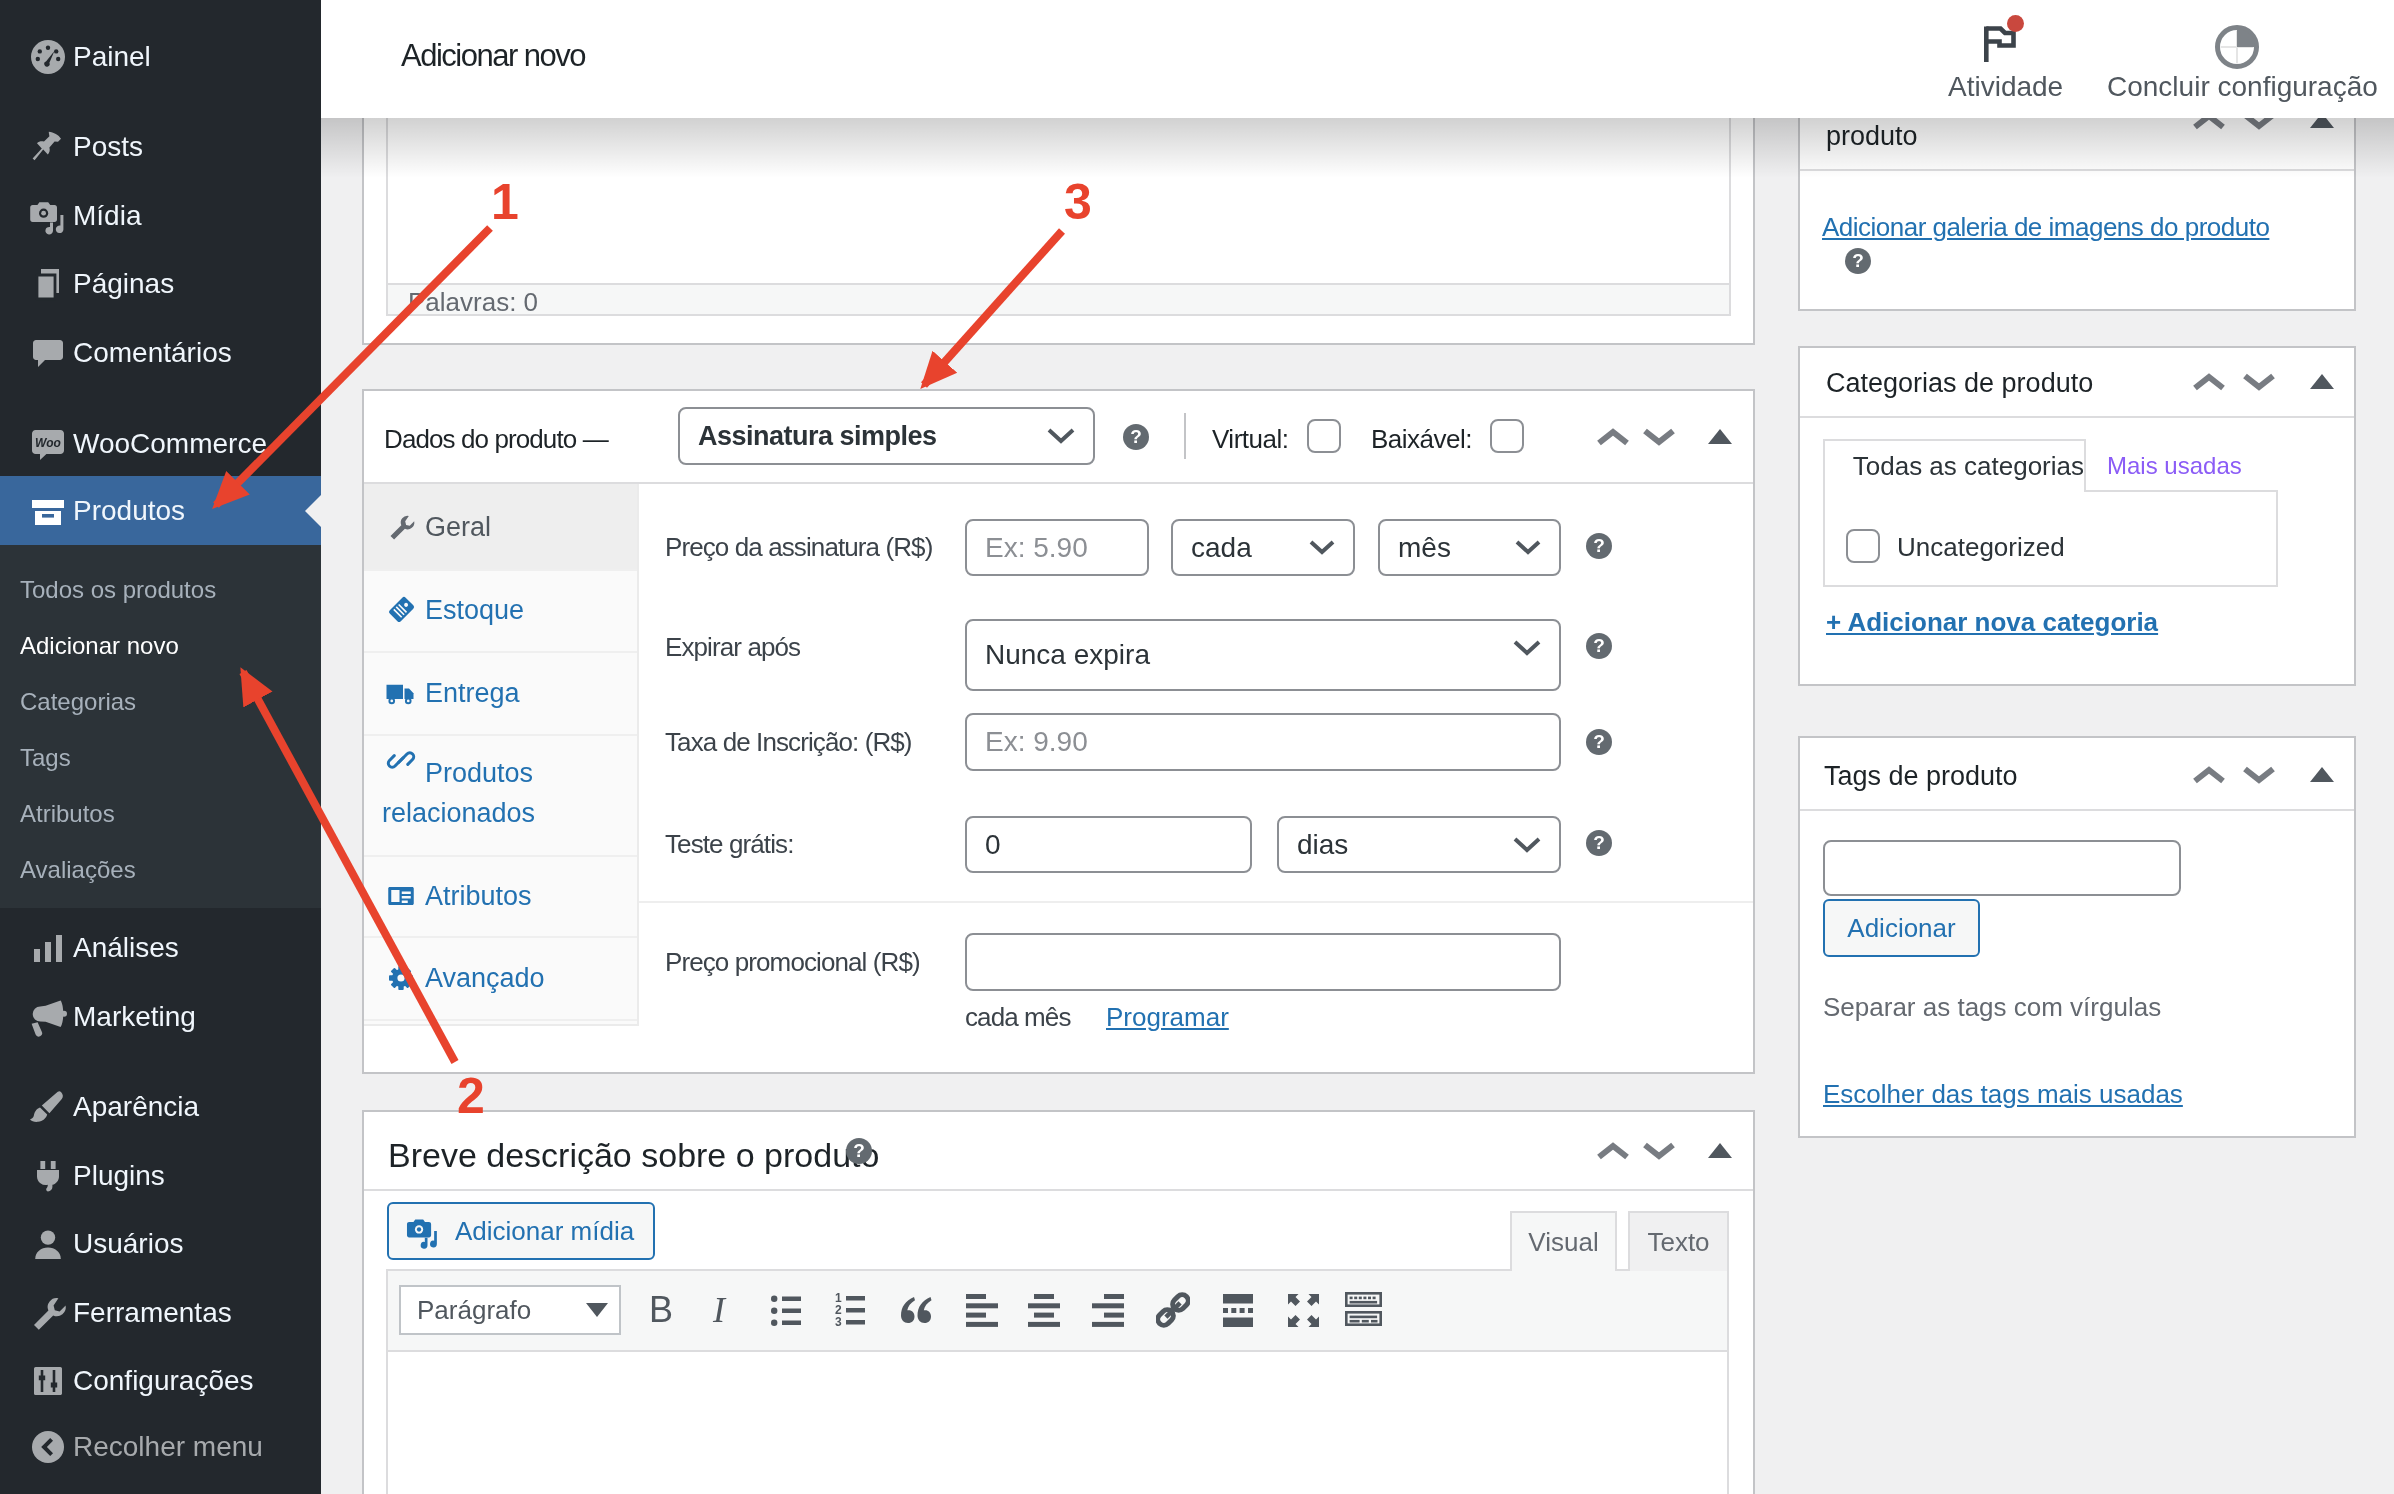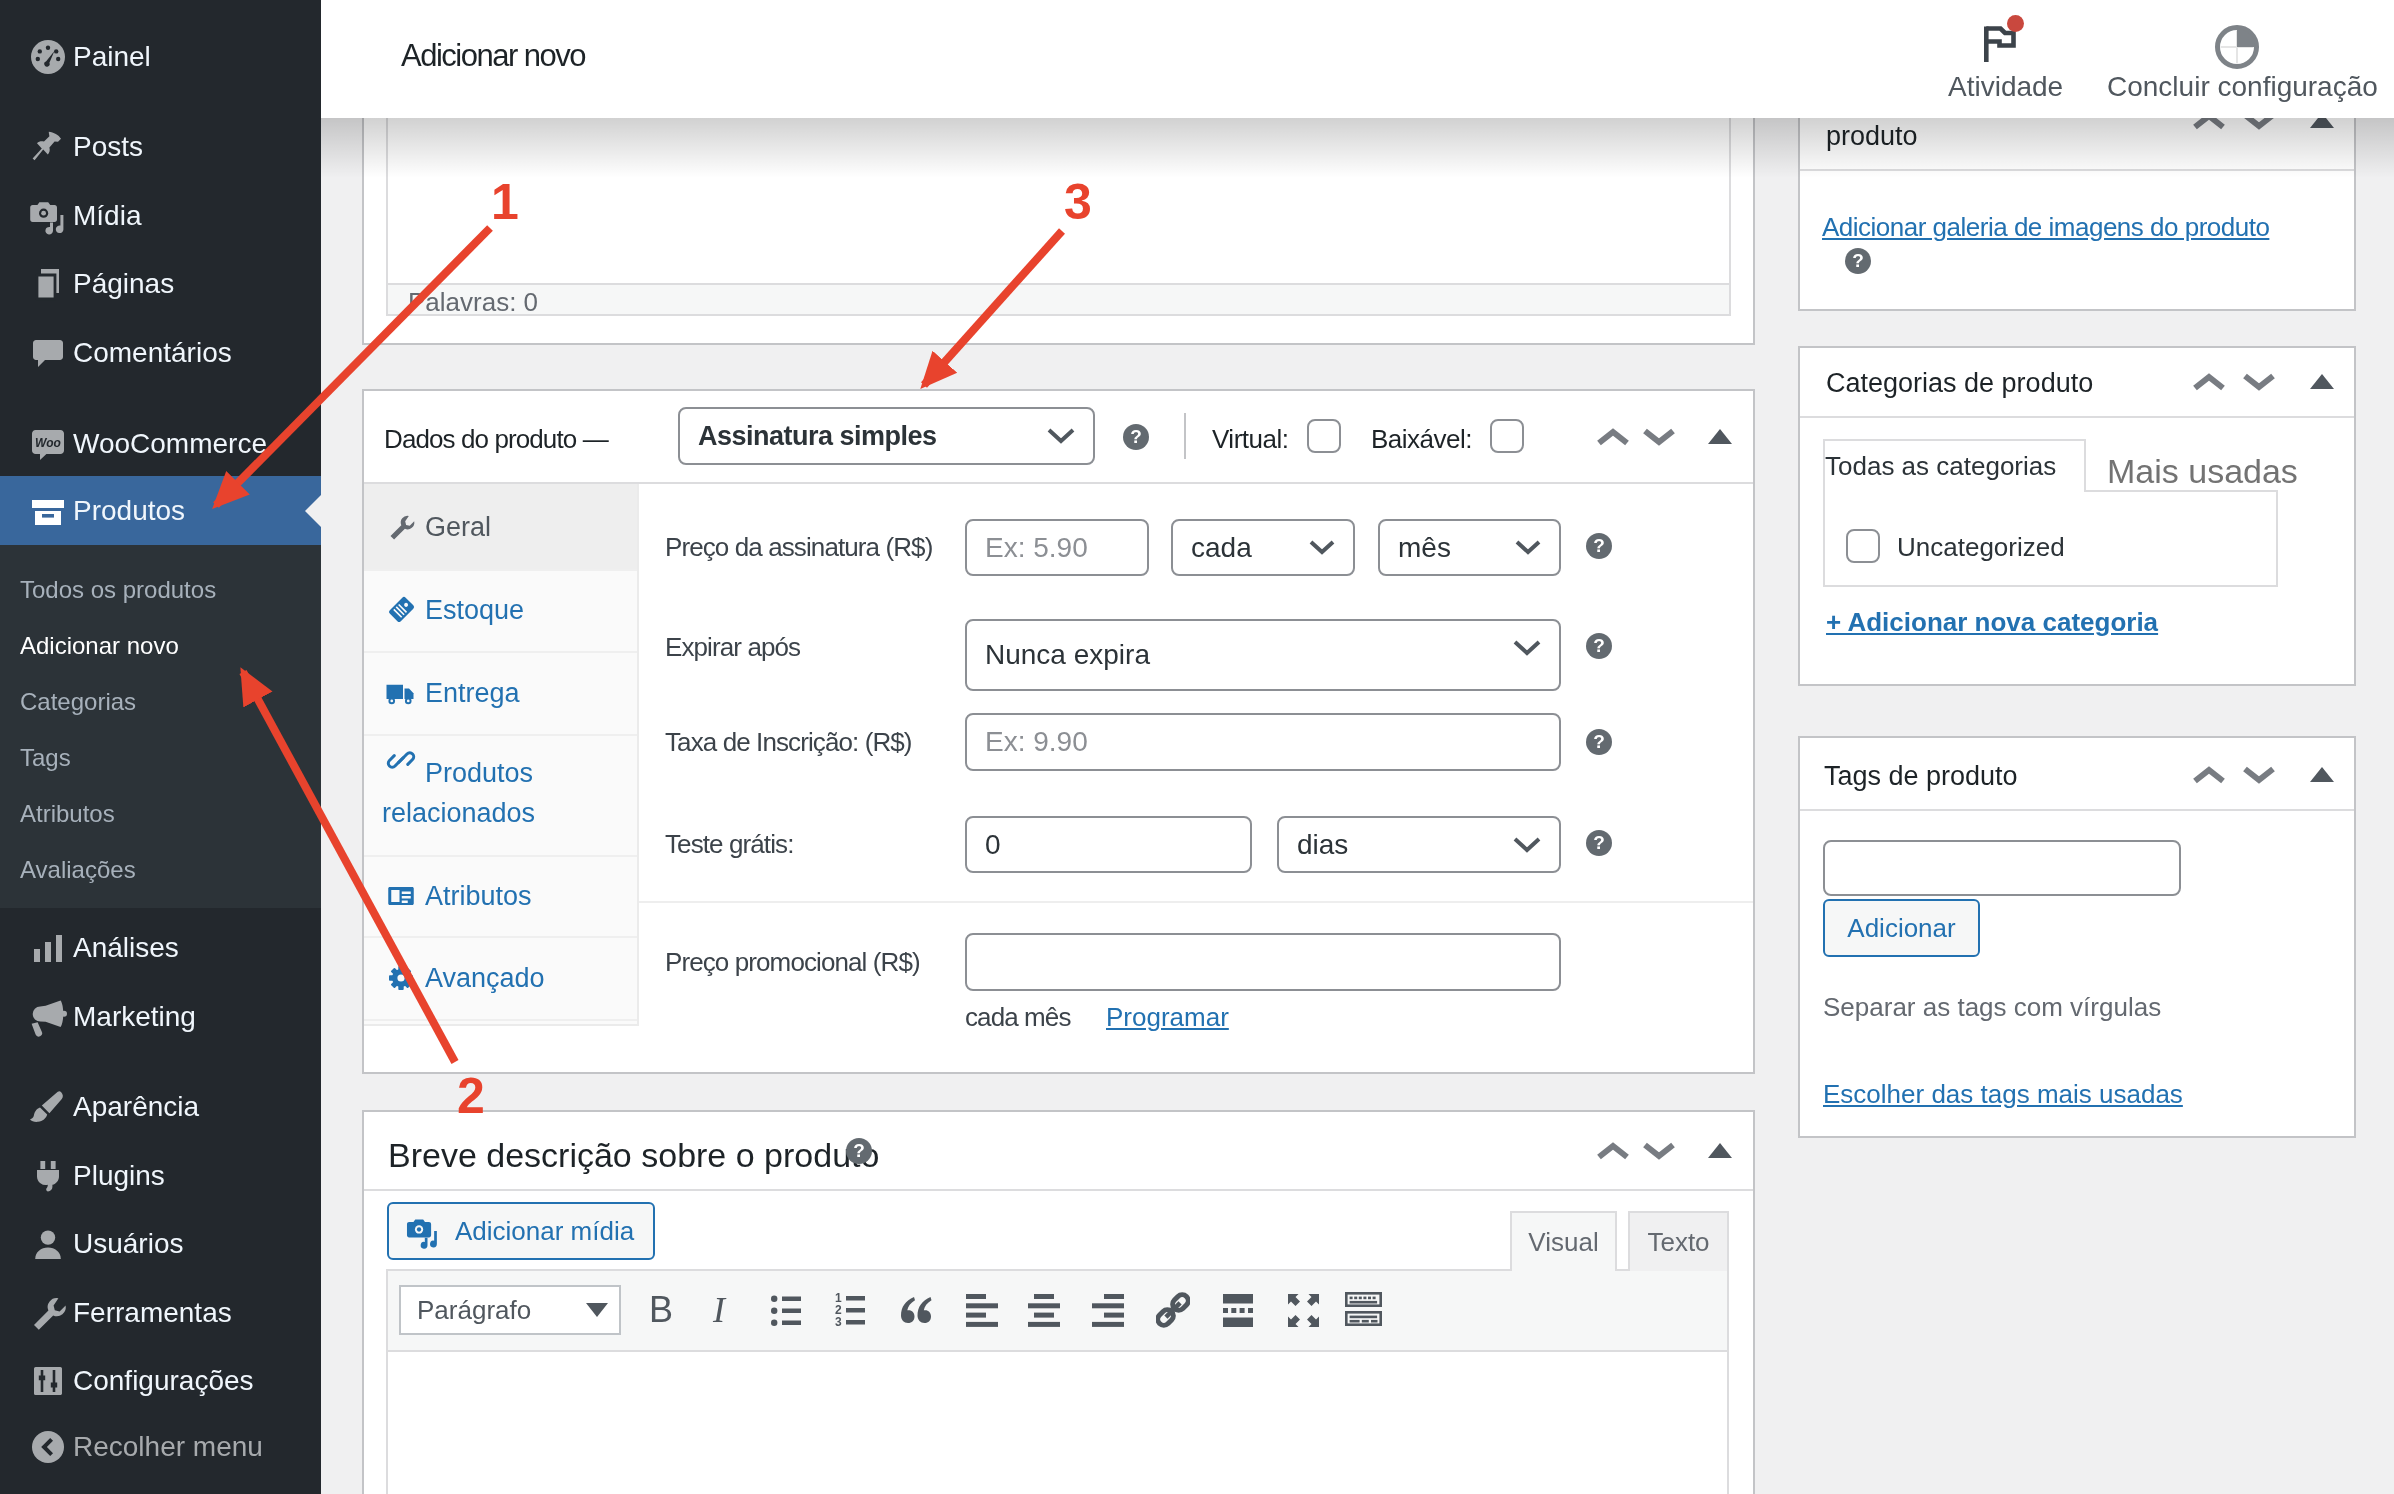--- a/index.html
+++ b/index.html
@@ -279,22 +279,22 @@
       </svg>
 <svg class="abs" style="left:2240px;top:371px" width="38" height="22">
         <polyline points="5,5 19,16 33,5" fill="none" stroke="#787c82" stroke-width="6"></polyline>
       </svg>
 <svg class="abs" style="left:2310px;top:374px" width="24" height="15">
         <polygon points="12,0 24,15 0,15" fill="#50575e"></polygon>
       </svg>
 <div class="abs" style="left:1800px;top:416px;width:554px;height:2px;background:#dcdcde"></div>
 
 <div class="abs" style="left:1823px;top:490px;width:455px;height:97px;background:#fff;border:2px solid #dcdcde"></div>
-<div class="abs" style="left:1823px;top:439px;width:263px;height:53px;background:#fff;border:2px solid #dcdcde;border-bottom:none;font-size:26px;color:#2c3338;text-align:left;line-height:51px">Todas as categorias</div>
-<div class="abs" style="left:2107px;top:452px;font-size:34px;color:#737373">Mais usadas</div>
+<div class="abs" style="left:1823px;top:439px;width:263px;height:53px;background:#fff;border:2px solid #dcdcde;border-bottom:none;font-size:26px;color:#2c3338;text-align:right;line-height:51px">Todas as categorias</div>
+<div class="abs" style="left:2107px;top:452px;font-size:24px;color:#8b5cf6">Mais usadas</div>
 <div class="cb" style="left:1846px;top:529px"></div>
 <div class="abs" style="left:1897px;top:532px;font-size:26px;color:#2c3338">Uncategorized</div>
 <div class="abs link" style="left:1826px;top:607px;font-size:26px;font-weight:bold">+ Adicionar nova categoria</div>
 
 <div class="panel" style="left:1798px;top:736px;width:558px;height:402px"></div>
 <div class="abs b" style="left:1824px;top:761px;font-size:27px;color:#1d2327">Tags de produto</div>
 <svg class="abs" style="left:2190px;top:764px" width="38" height="22">
         <polyline points="5,17 19,6 33,17" fill="none" stroke="#787c82" stroke-width="6"></polyline>
       </svg>
 <svg class="abs" style="left:2240px;top:764px" width="38" height="22">

